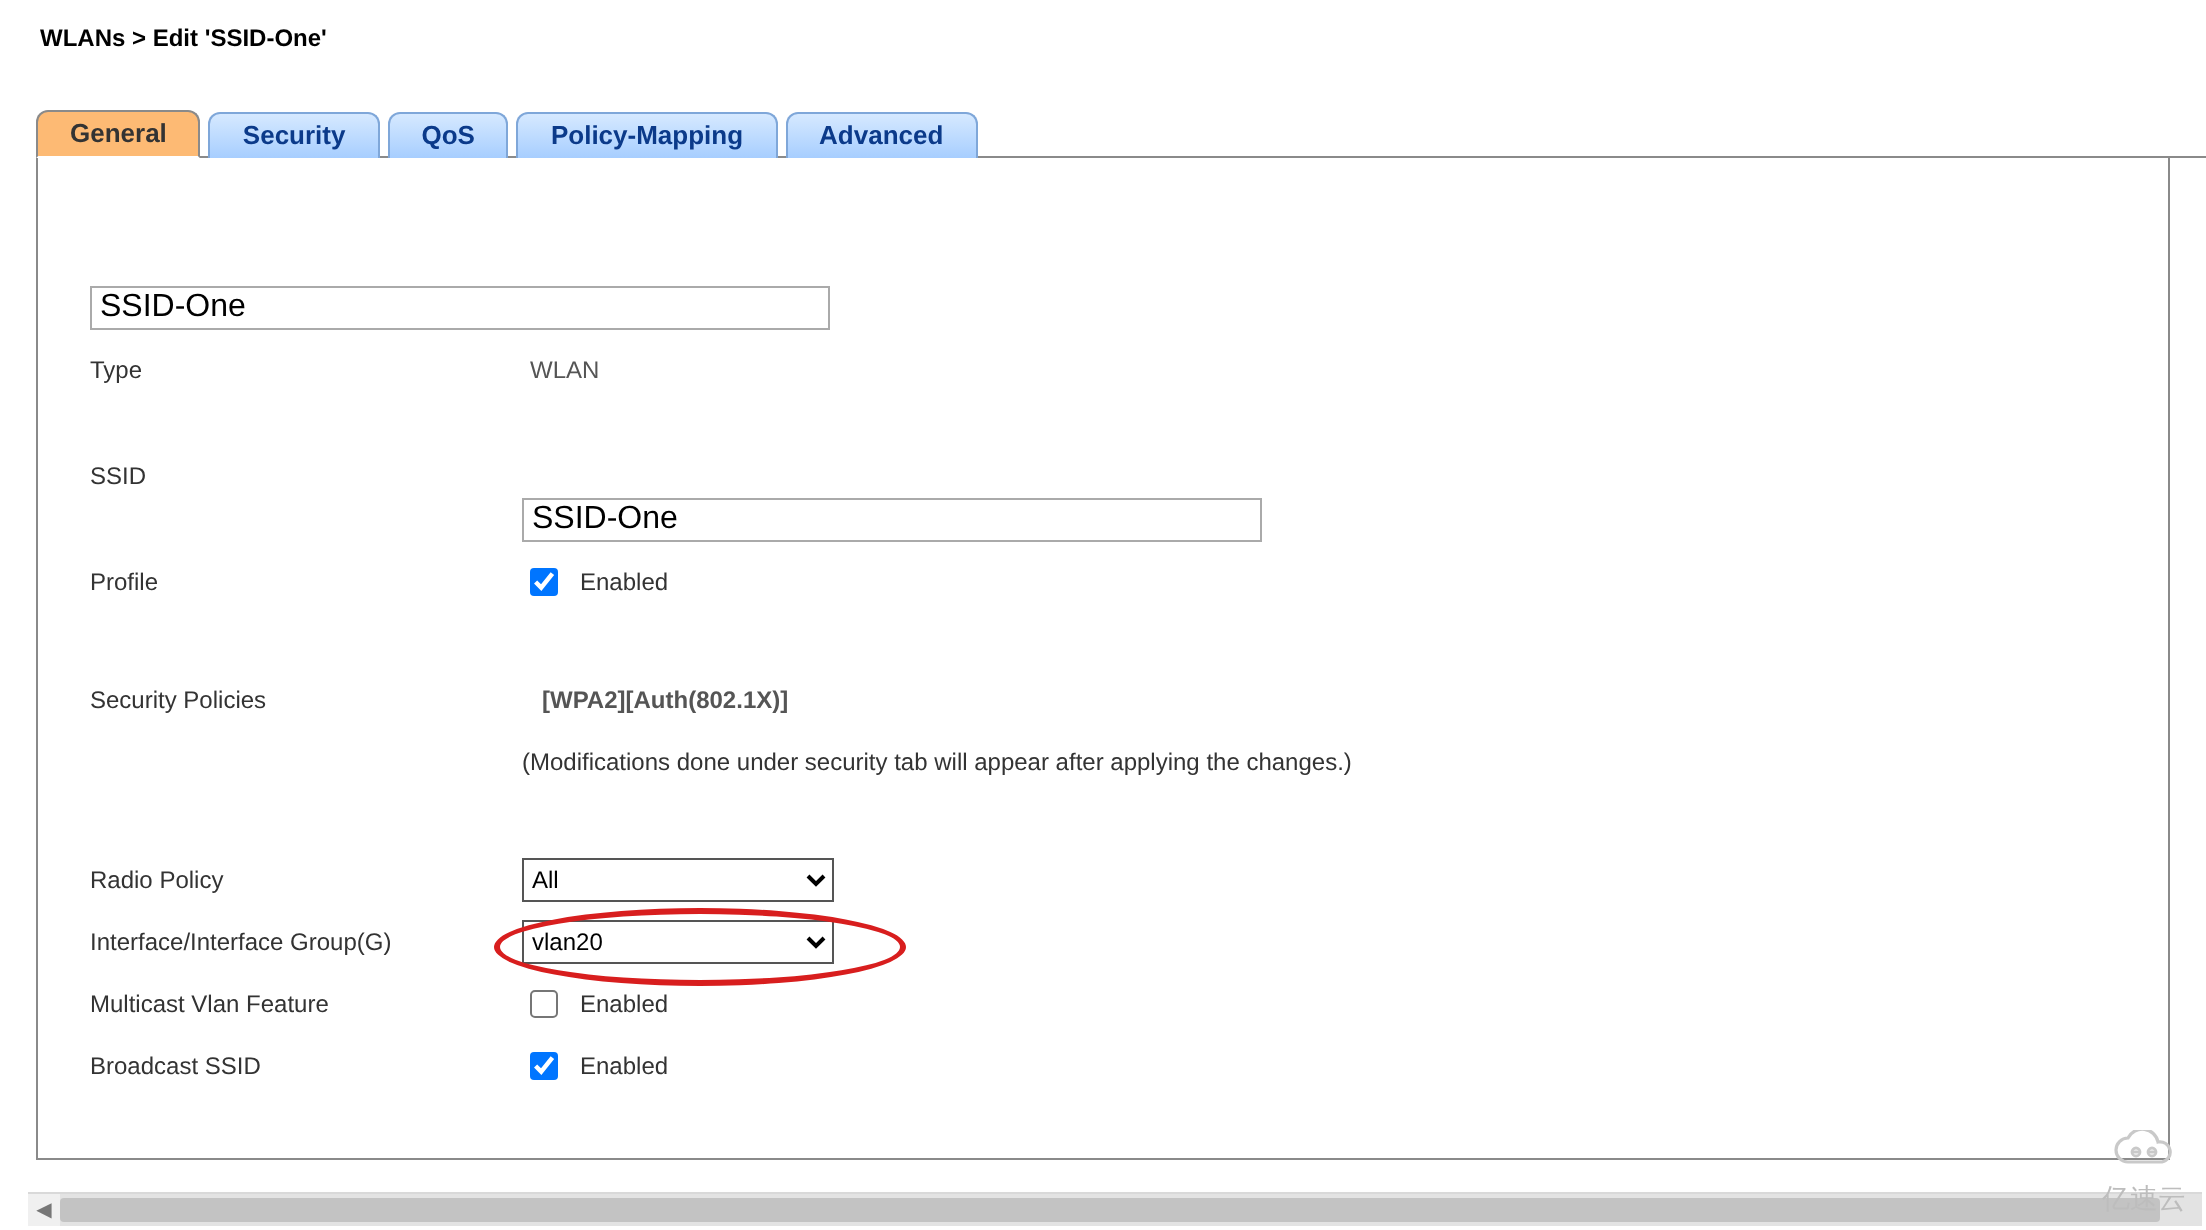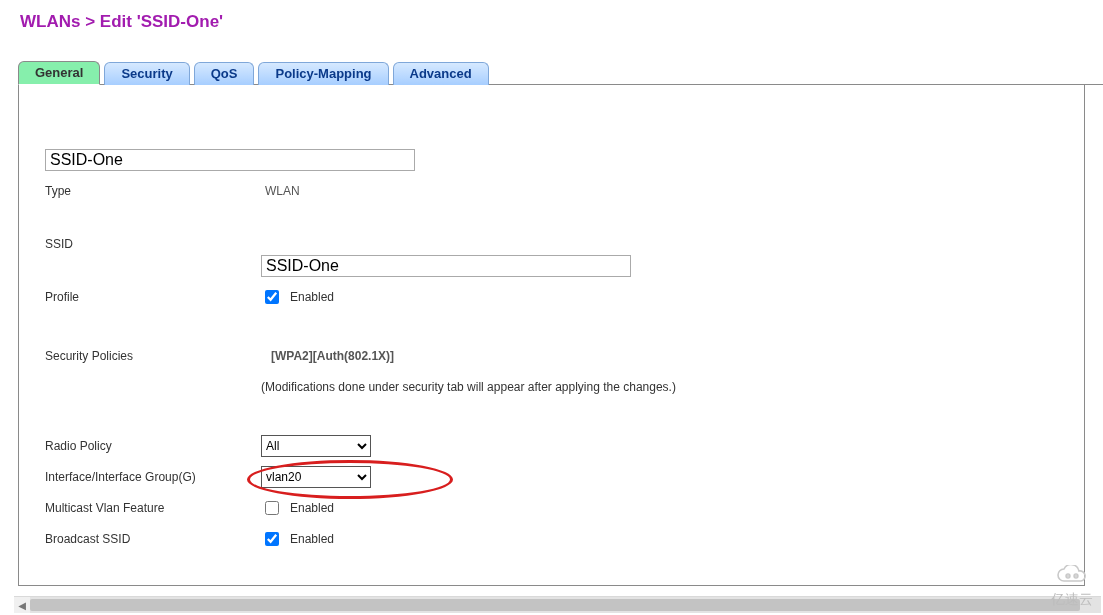--- a/index.html
+++ b/index.html
@@ -7,22 +7,22 @@
     font-family: Verdana, Arial, sans-serif;
     font-size: 12px;
     color: #333;
     background: #fff;
     width: 1103px;
     height: 615px;
     overflow: hidden;
     position: relative;
   }
   .breadcrumb {
-    color: #a21caf;
-    font-size: 17px;
+    color: #000000;
+    font-size: 12px;
     font-weight: bold;
     padding: 12px 0 0 20px;
   }
   .tabs {
     display: flex;
     align-items: flex-end;
     margin: 28px 0 0 18px;
     height: 24px;
     border-bottom: 1px solid #8a8a8a;
     position: relative;
@@ -36,21 +36,21 @@
     border: 1px solid #8a8a8a;
     border-bottom: none;
     border-top-left-radius: 6px;
     border-top-right-radius: 6px;
     margin-right: 4px;
     position: relative;
     top: 1px;
     user-select: none;
   }
   .tab.active {
-    background: #86efac;
+    background: #fdba74;
     color: #333;
     border-bottom: 1px solid #fff;
   }
   .tab.inactive {
     background: linear-gradient(#d6e9ff, #a7ceff);
     color: #0b3a8a;
     border-color: #7fa7d9;
   }
   .panel {
     margin: 0 18px 0 18px;
@@ -102,21 +102,21 @@
   .section-gap-lg { height: 28px; }
   .sec-pol-value {
     font-weight: bold;
     color: #555;
     padding-left: 10px;
   }
   .sec-note {
     color: #333;
   }
   select.small {
-    width: 110px;
+    width: 156px;
     height: 22px;
     border: 1px solid #555;
     font-family: inherit;
     font-size: 12px;
     background: #fff;
   }
   .circle-annotation {
     position: absolute;
     border: 3px solid #d81e1e;
     border-radius: 50% / 50%;

